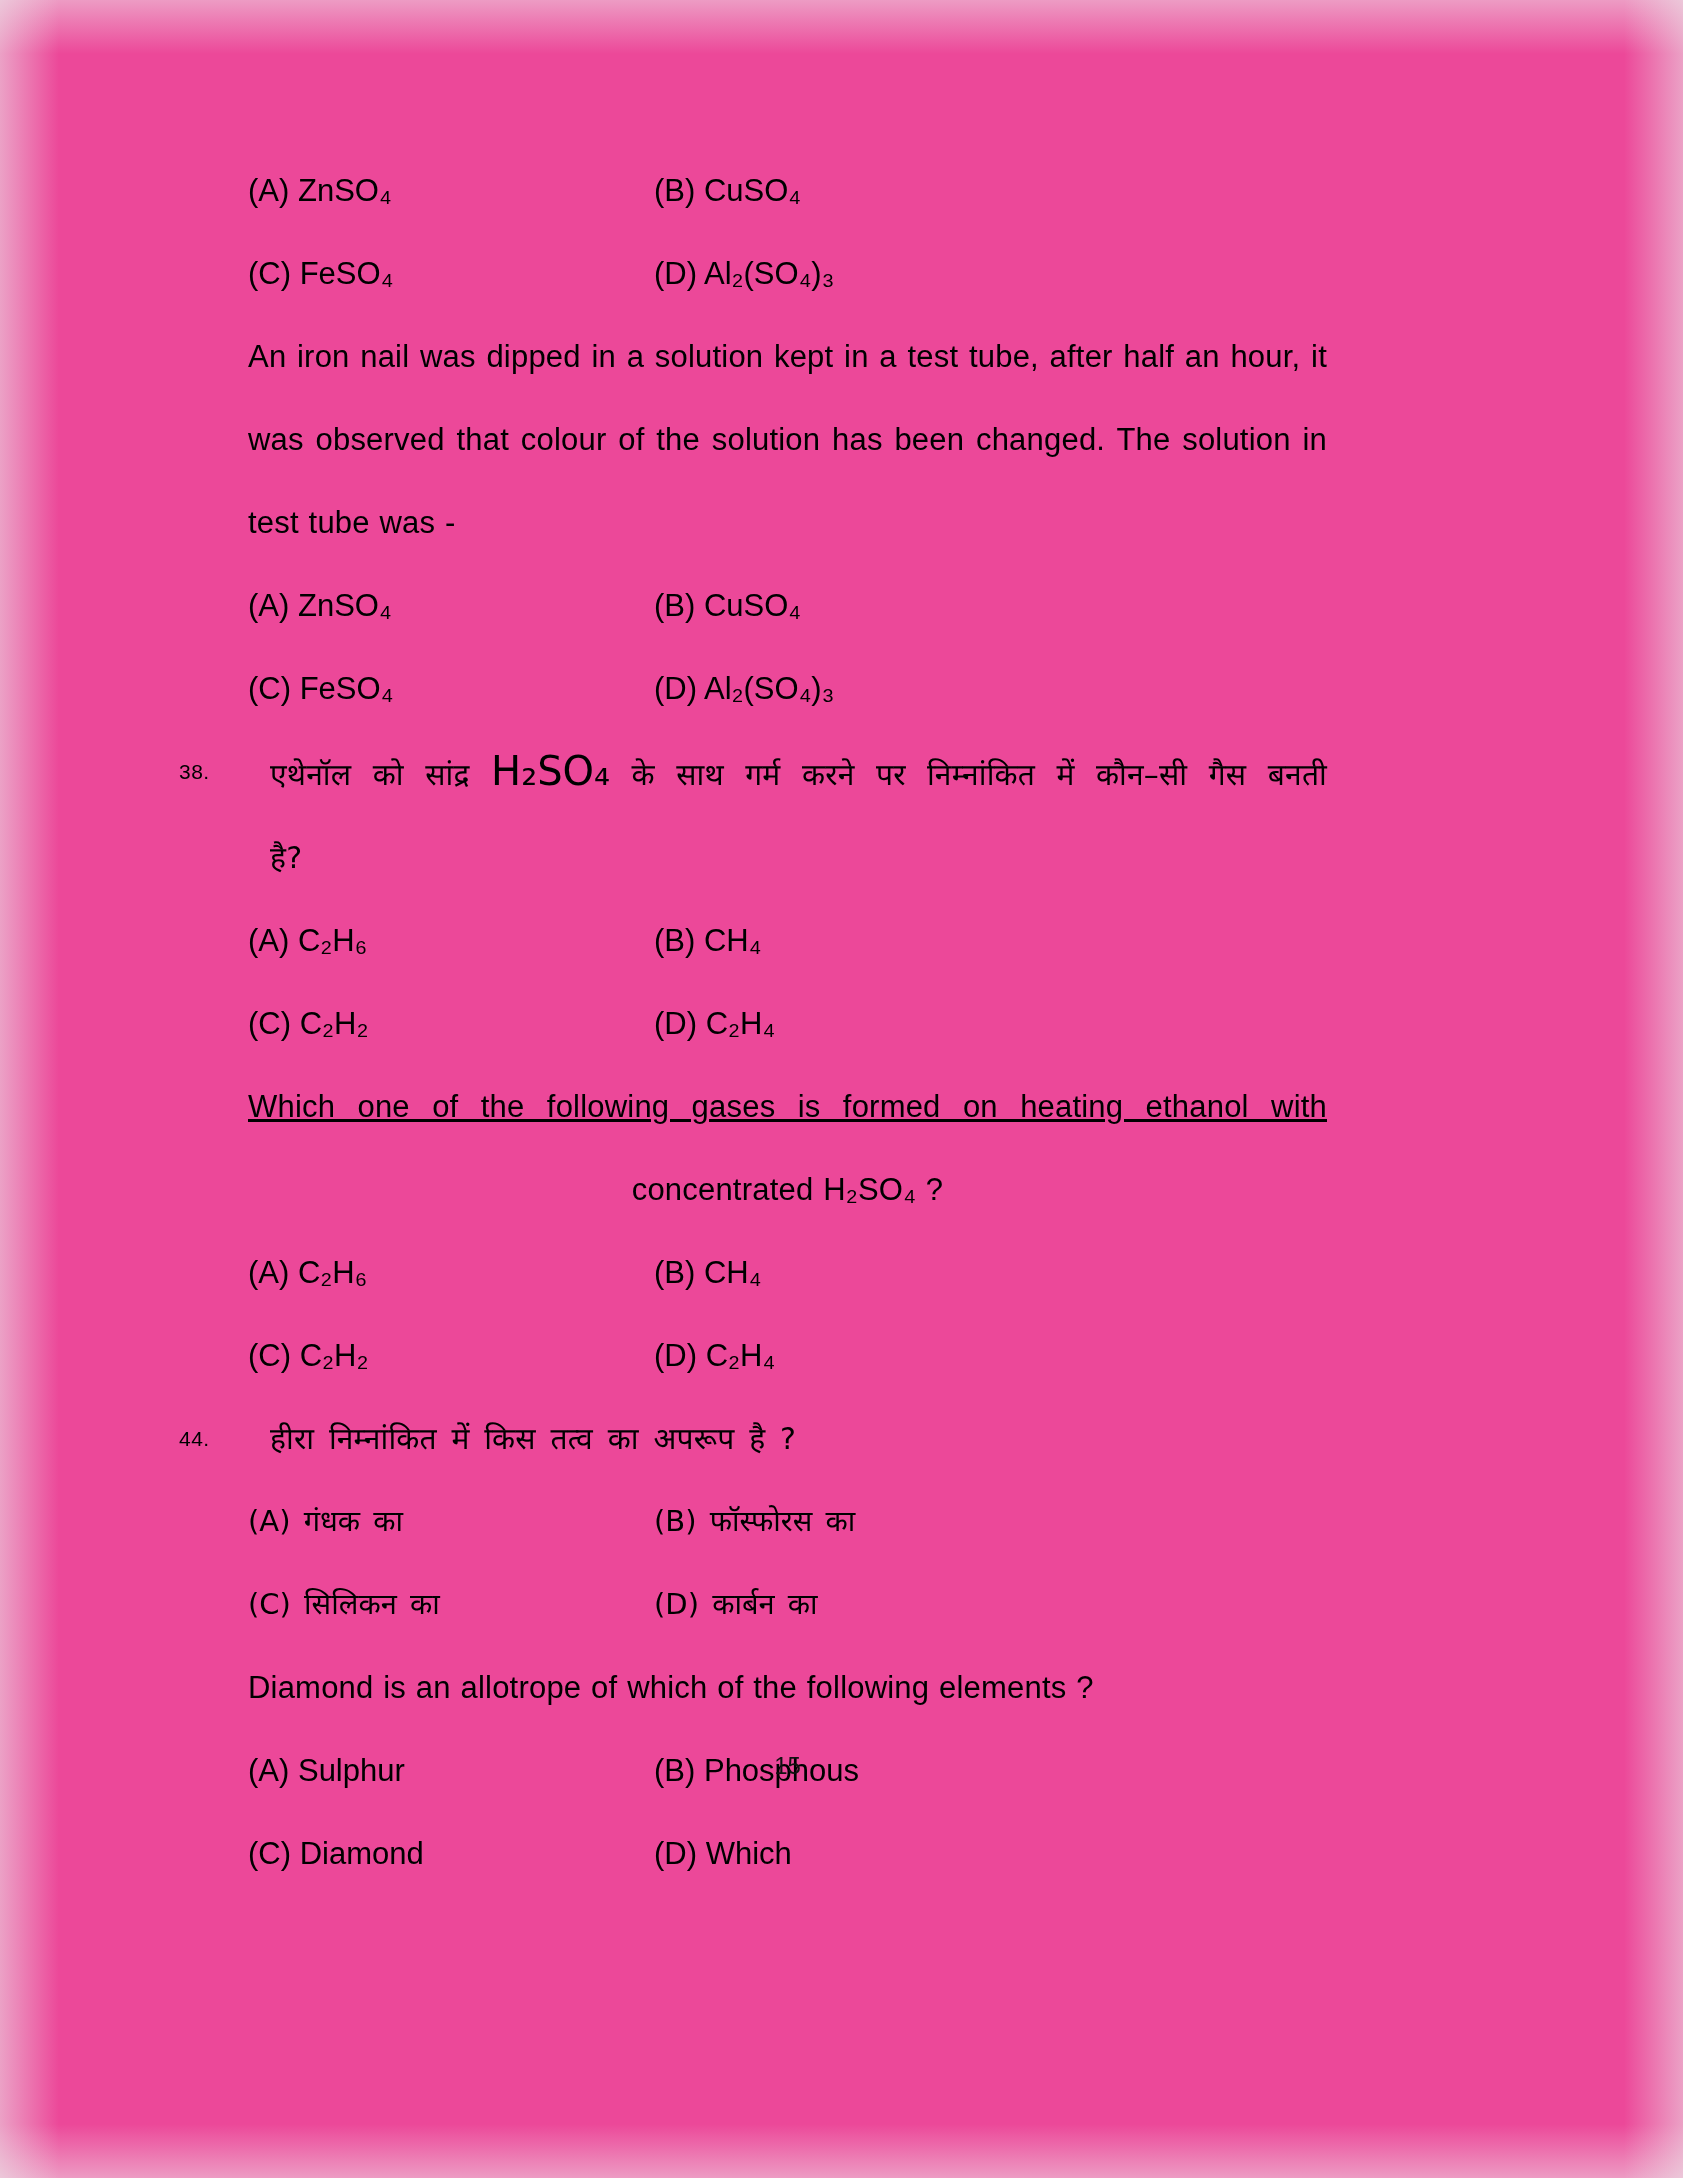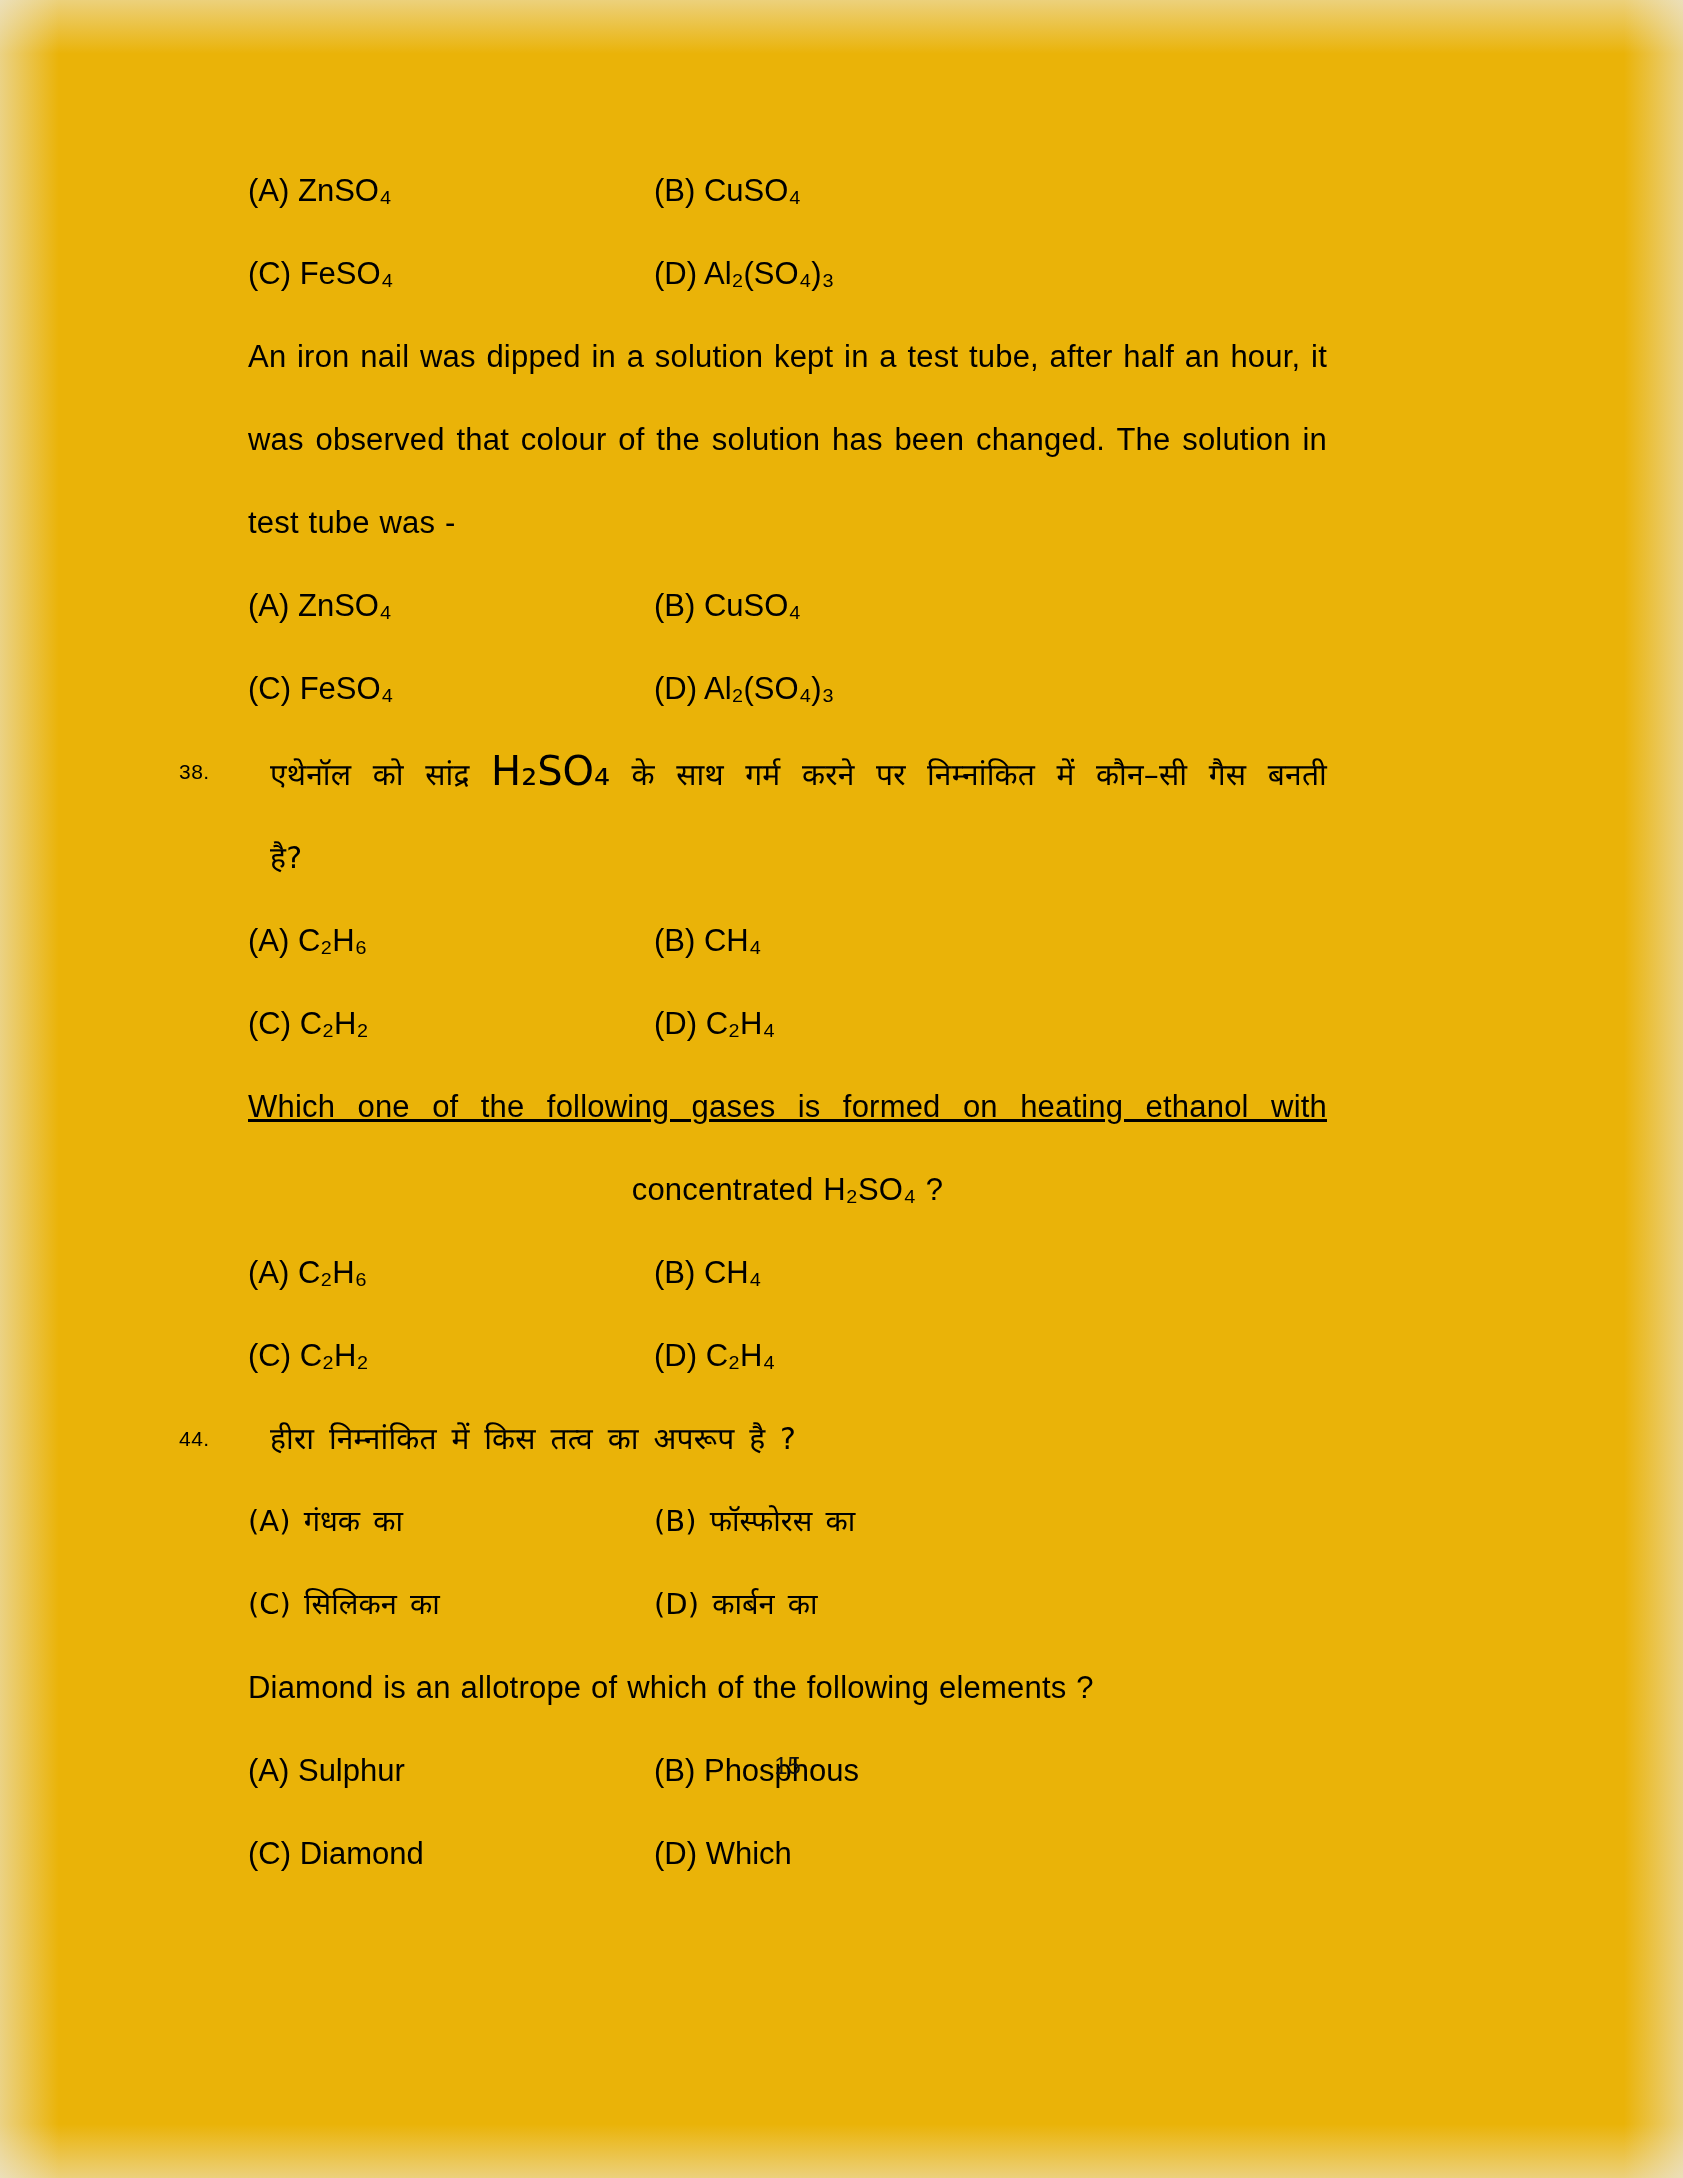--- a/index.html
+++ b/index.html
@@ -14,21 +14,21 @@
     color: #000000;
     position: relative;
     overflow: hidden;
   }
 
   .page {
     position: absolute;
     left: 0; top: 0;
     width: 1683px;
     height: 2178px;
-    background: #eab308;
+    background: #ec4899;
     box-sizing: border-box;
     padding: 0;
   }
 
   
   .scan-edge {
     position: absolute;
     left: 0; top: 0; right: 0; bottom: 0;
     pointer-events: none;
     background:

